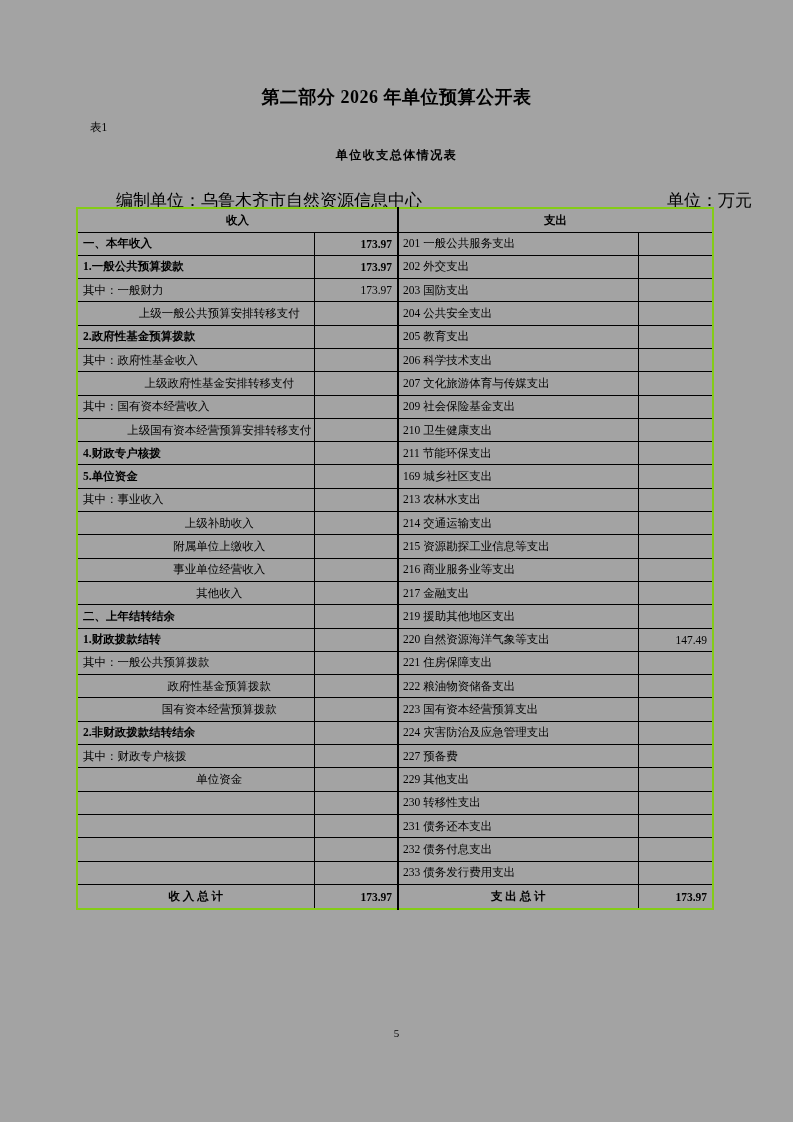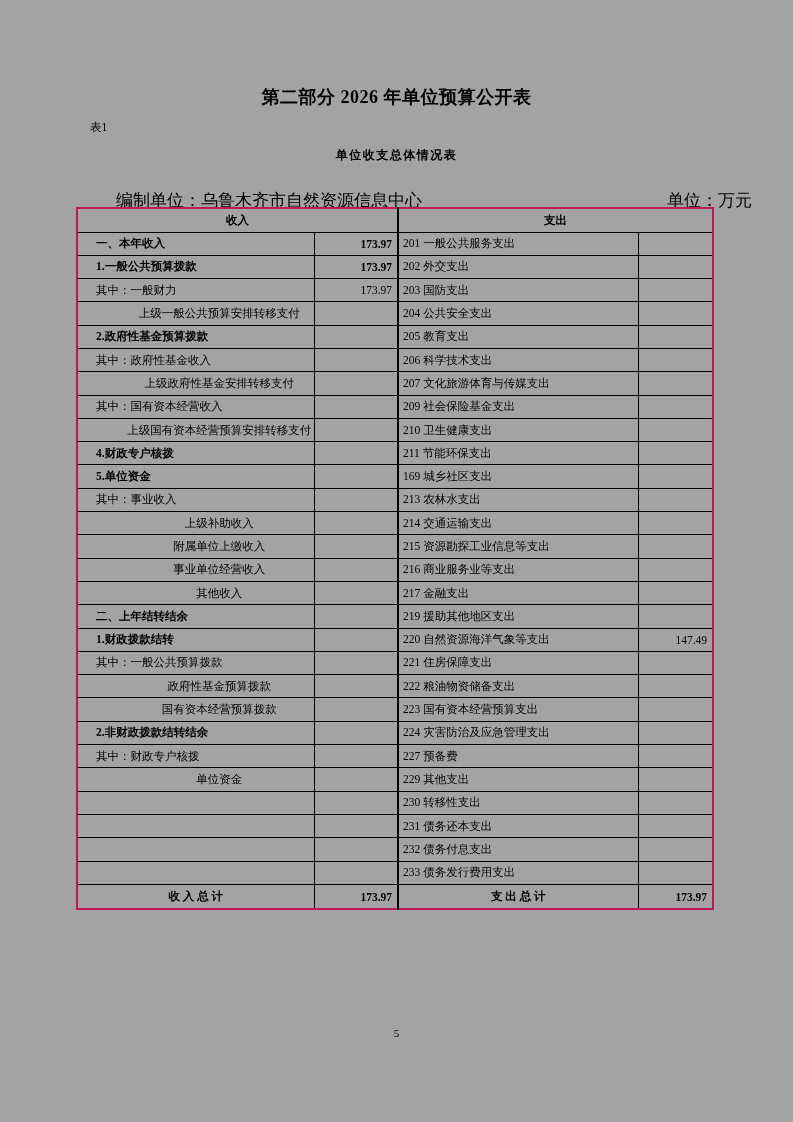--- a/index.html
+++ b/index.html
@@ -36,36 +36,36 @@
     position: absolute; top: 189px; left: 76px; width: 636px;
     display: flex; justify-content: space-between;
     font-size: 17px;
     margin-left: 40px;
   }
   table.budget {
     position: absolute; top: 207px; left: 76px;
     width: 636px;
     border-collapse: collapse;
     table-layout: fixed;
-    border: 2px solid #be185d;
+    border: 2px solid #84cc16;
   }
   table.budget th, table.budget td {
     border: 1px solid #000;
     font-size: 11.5px;
     overflow: hidden;
     white-space: nowrap;
     vertical-align: middle;
   }
   thead tr { height: 24px; }
   tbody tr { height: 23.3px; }
   tfoot tr { height: 25px; }
   th.section-h { font-size: 12px; font-weight: bold; text-align: center; }
   th.col-h { font-size: 11.5px; font-weight: bold; text-align: center; }
   .sep { border-left-width: 2px !important; }
-  td.c-item { text-align: left; padding-left: 18px; }
+  td.c-item { text-align: left; padding-left: 5px; }
   td.c-item.ind { padding-left: 47px; text-align: center; }
   td.c-num { text-align: right; padding-right: 5px; }
   .b { font-weight: bold; }
   td.c-subj { text-align: left; padding-left: 4px; }
   .sname { margin-left: 3px; }
   td.t-item { text-align: center; font-weight: bold; font-size: 12px; }
   td.t-num { text-align: right; padding-right: 5px; font-weight: bold; font-size: 11.5px; }
   .page-number {
     position: absolute; top: 1027px; left: 0; width: 100%;
     text-align: center; font-size: 11px;

